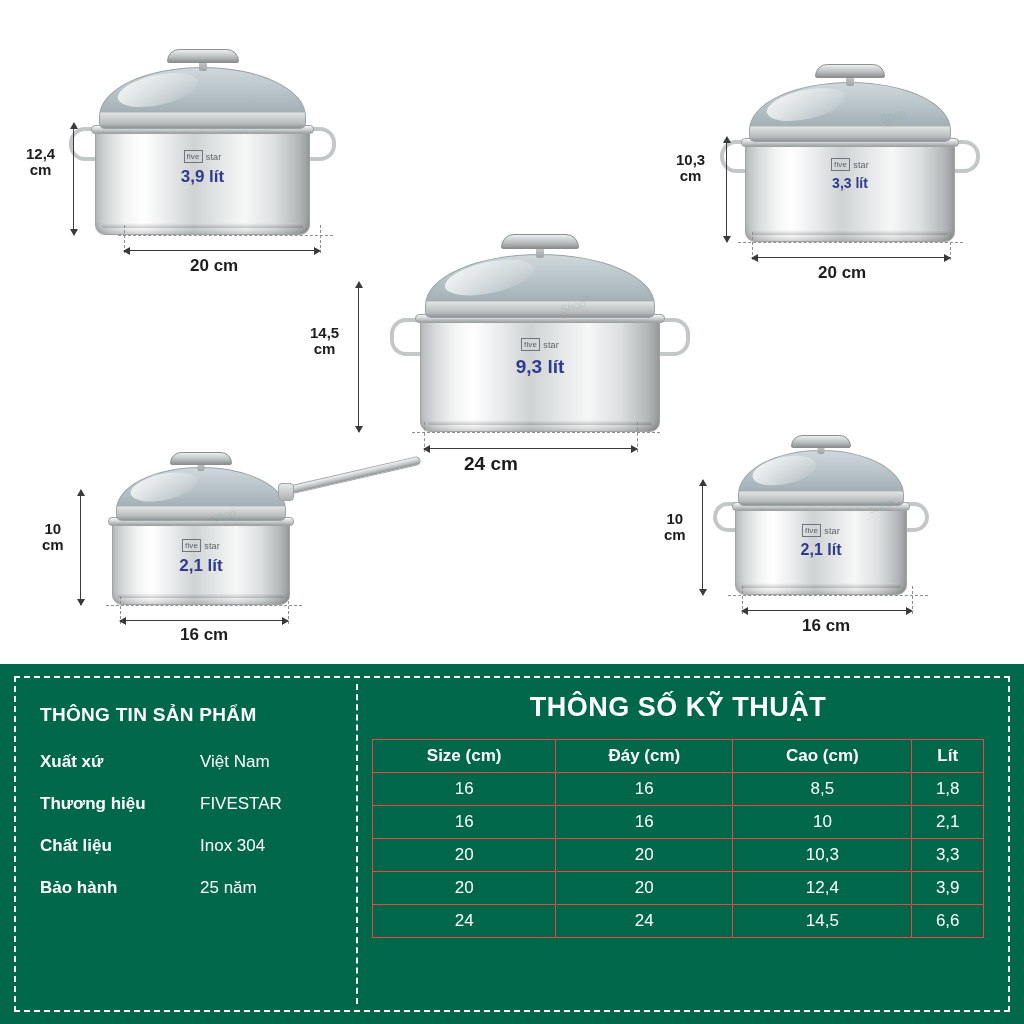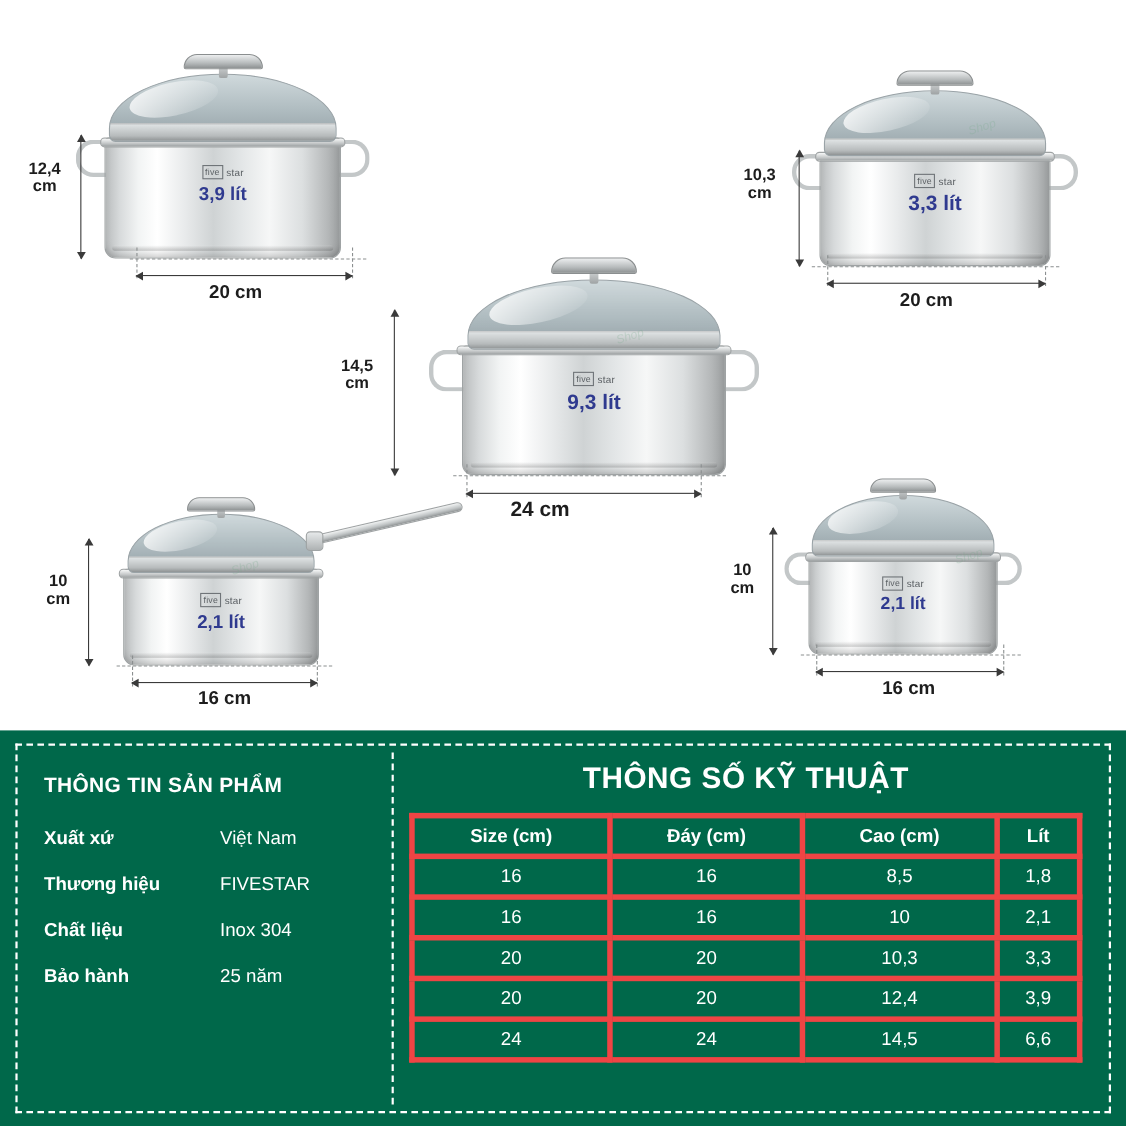--- a/index.html
+++ b/index.html
@@ -149,21 +149,21 @@
 
   .right-col { position:absolute; left:372px; top:28px; right:40px; }
   .right-col h2 {
     margin:0 0 16px 0; text-align:center; color:#ffffff;
     font-size:27px; font-weight:bold; letter-spacing:.5px;
   }
   table.specs {
     width:100%; border-collapse:collapse; color:#ffffff;
   }
   table.specs th, table.specs td {
-    border:5px solid #ef4444; text-align:center; padding:6px 4px;
+    border:1px solid #ef4444; text-align:center; padding:6px 4px;
     font-size:17px;
   }
   table.specs th { font-weight:bold; font-size:17px; }
   table.specs td { font-weight:normal; }
 </style>
 </head>
 <body>
 
 <div class="page">
 
@@ -204,21 +204,21 @@
       <div class="rim" style="top:76px;"></div>
       <div class="lid" style="top:20px; height:60px;">
         <div class="lid-band"></div>
       </div>
       <div class="knob-stem" style="top:10px; width:8px; height:14px;"></div>
       <div class="knob" style="top:2px; width:70px; height:14px; border-radius:40px 40px 6px 6px;"></div>
       <div class="logo" style="top:96px;">
         <span class="box">five</span>
         <span>star</span>
       </div>
-      <div class="cap" style="top:113px; font-size:19px;">3,3 lít</div>
+      <div class="cap" style="top:113px; font-size:14px;">3,3 lít</div>
     </div>
     <div class="dash-h" style="left:738px; top:242px; width:225px;"></div>
     <div class="dash-v" style="left:752px; top:232px; height:28px;"></div>
     <div class="dash-v" style="left:950px; top:232px; height:28px;"></div>
     <div class="dim-h" style="left:752px; top:257px; width:198px;"></div>
     <div class="dim-label h" style="left:818px; top:263px;">20 cm</div>
     <div class="dim-v" style="left:726px; top:137px; height:105px;"></div>
     <div class="dim-label v" style="left:676px; top:152px;">
       <span>10,3</span><br>
       <span>cm</span>

